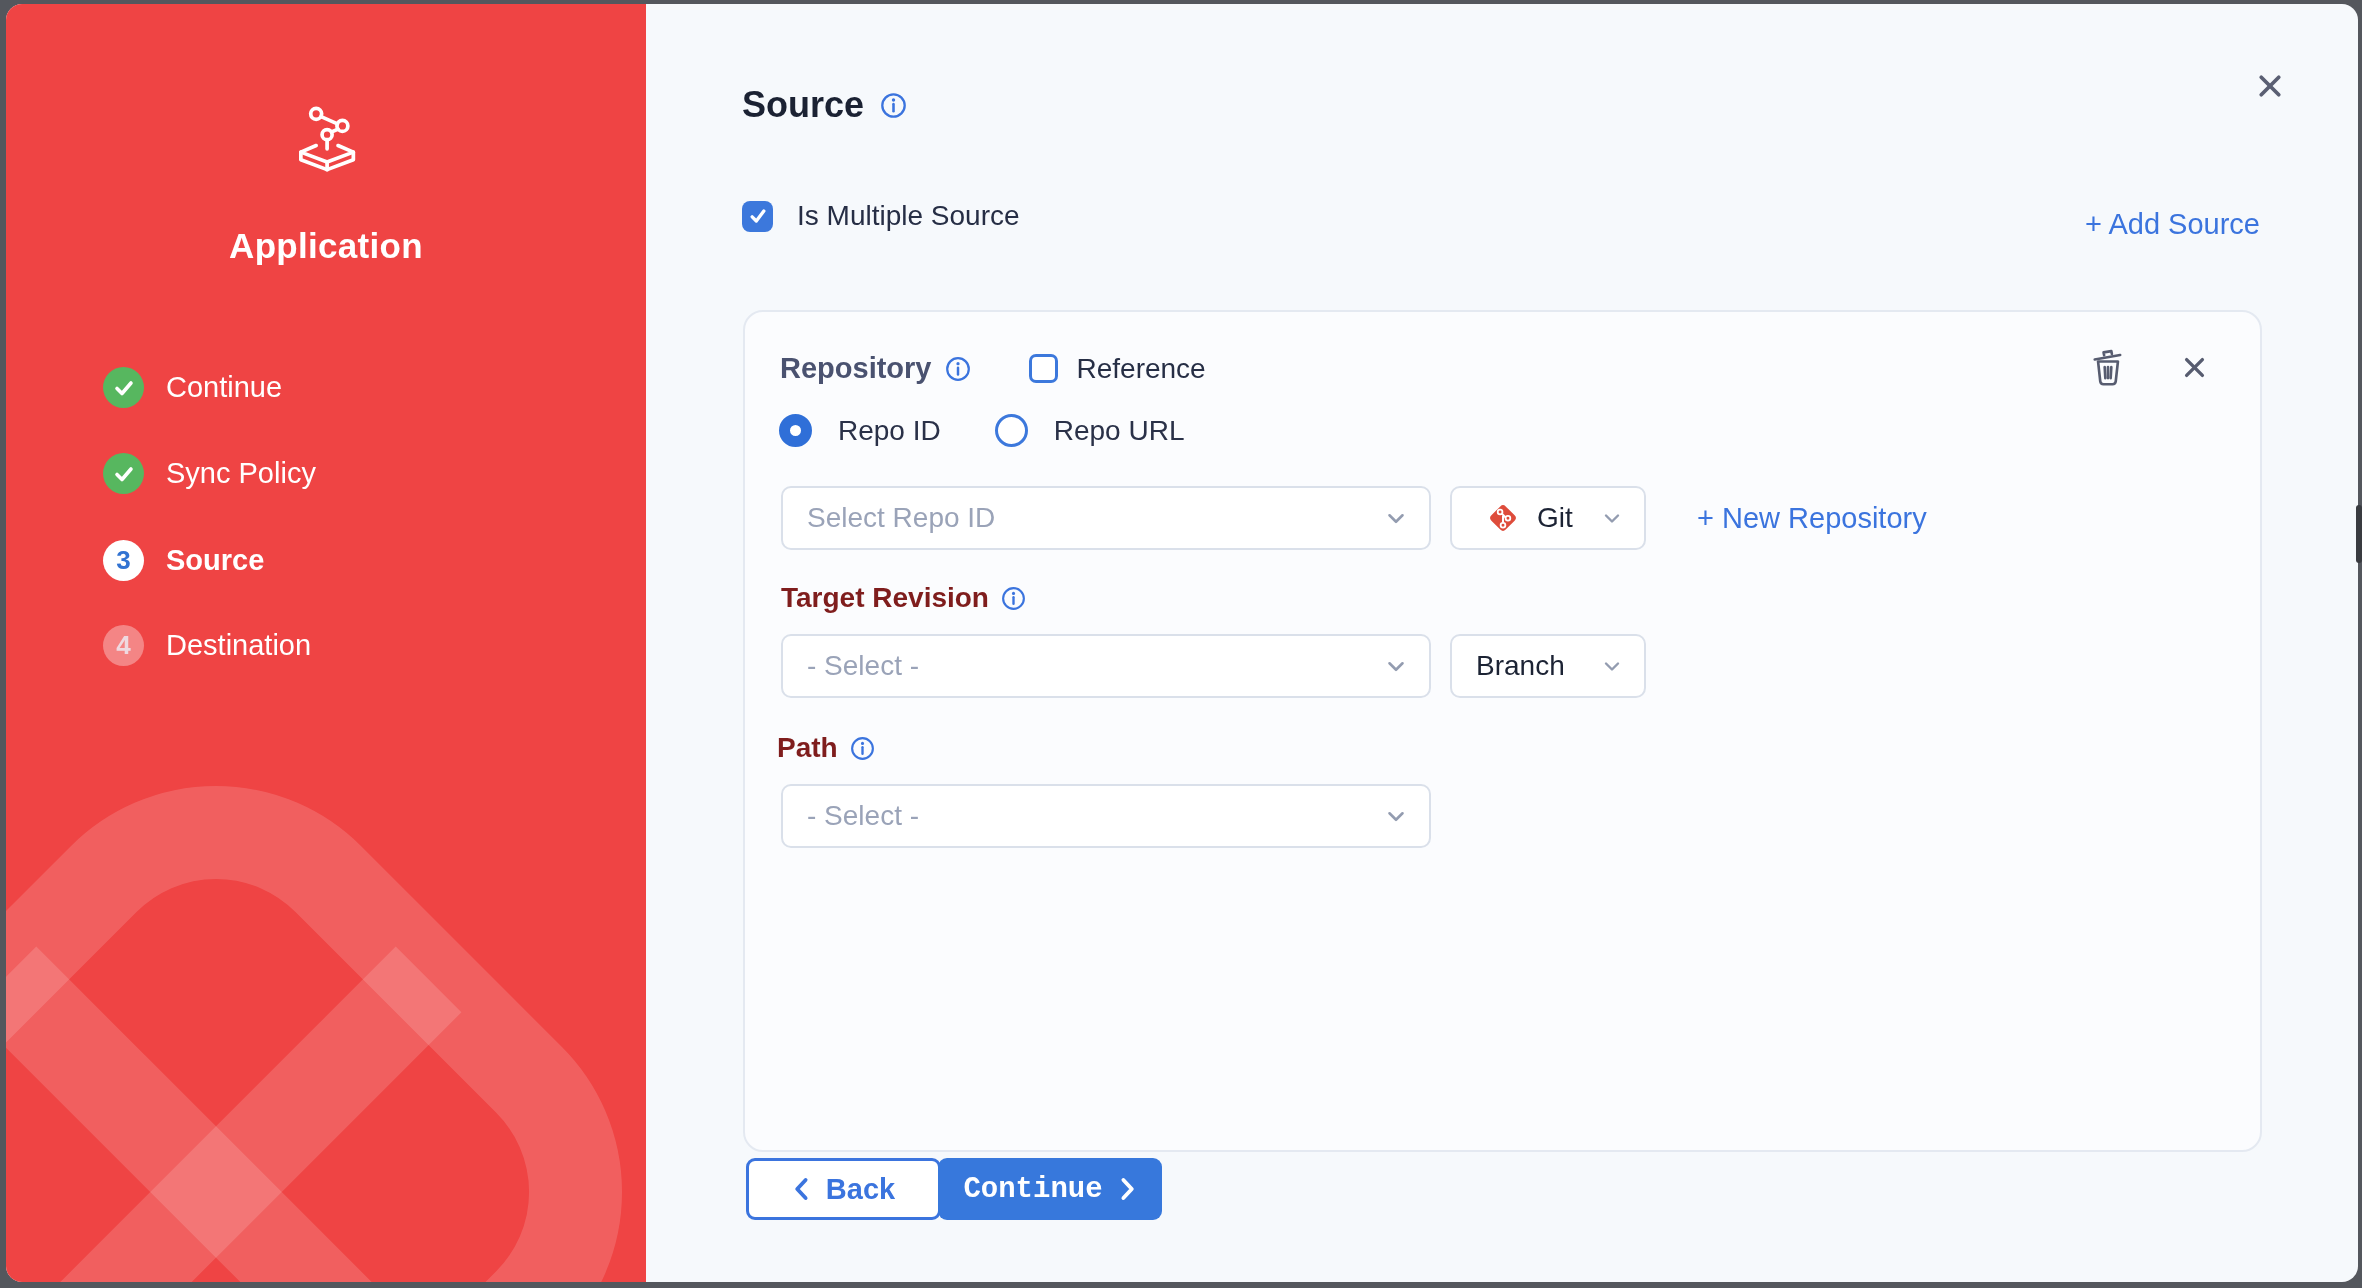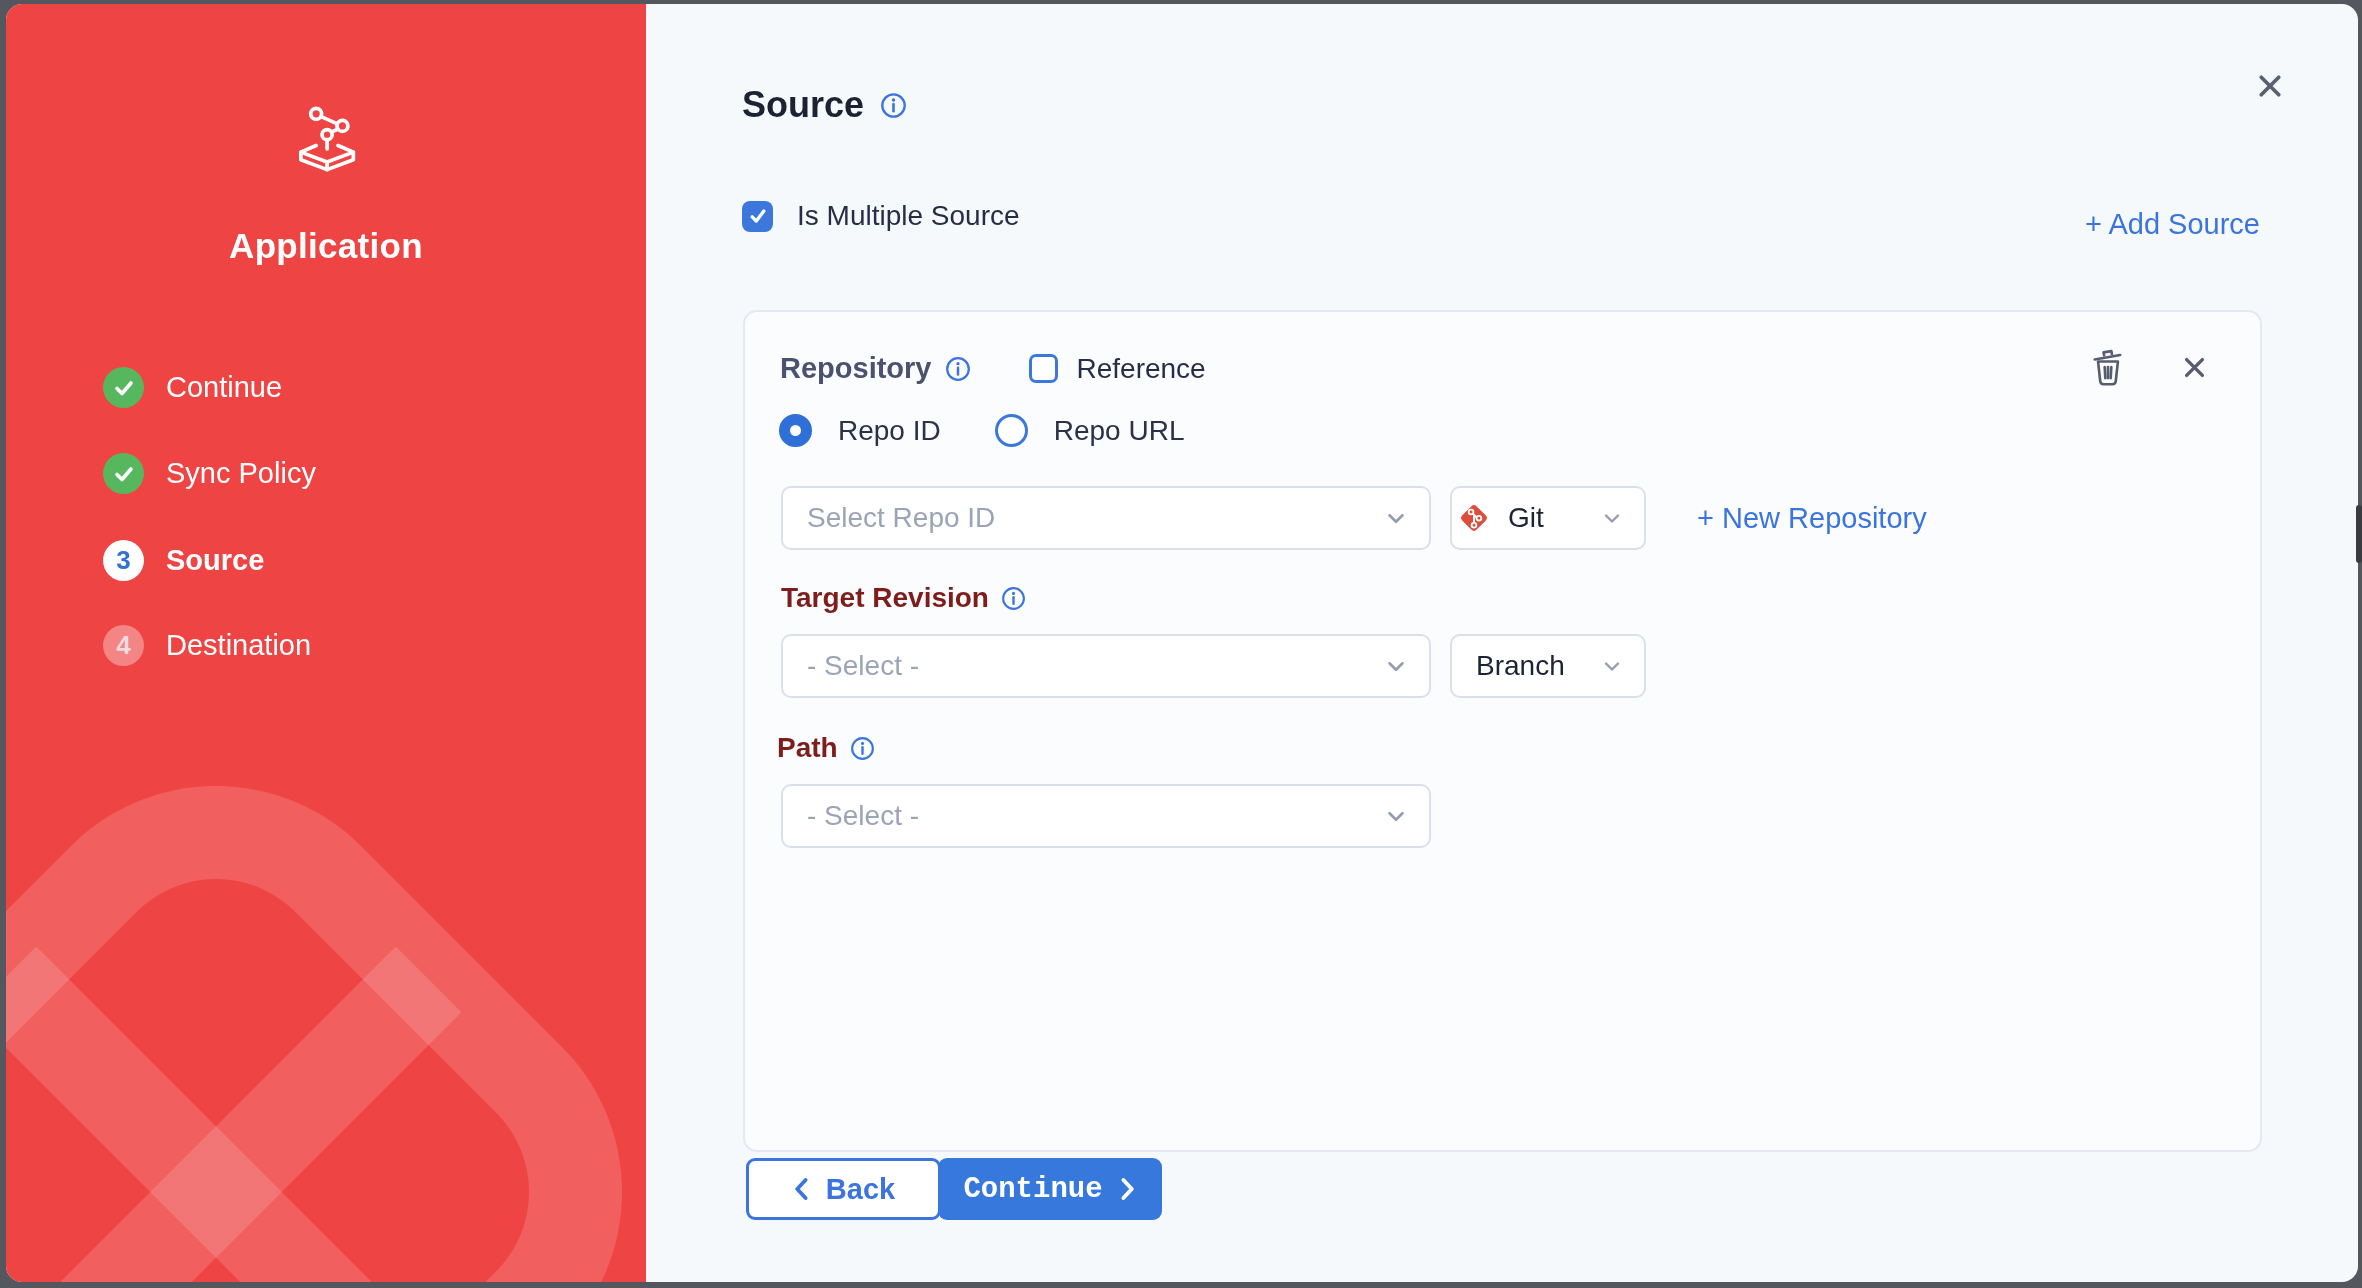--- a/index.html
+++ b/index.html
@@ -26,21 +26,21 @@
               font-size:36px;font-weight:600;color:#1B2233;}
   .close-btn{position:absolute;right:64px;top:58px;width:48px;height:48px;display:flex;align-items:center;
              justify-content:center;cursor:pointer;}
   .multi-row{position:absolute;left:96px;top:196px;display:flex;align-items:center;gap:24px;}
   .checkbox-on{width:31px;height:31px;border-radius:8px;background:#3C78DC;display:flex;align-items:center;justify-content:center;}
   .checkbox-off{width:29px;height:29px;border-radius:7px;background:#fff;border:3px solid #3C78DC;box-sizing:border-box;}
   .check-label{font-size:28px;color:#262E45;}
   .add-source{position:absolute;right:98px;top:204px;font-size:29px;color:#3B74DE;cursor:pointer;}
   
   .card{position:absolute;left:97px;top:306px;width:1519px;height:842px;background:#FBFCFE;
-        border:2px solid #E4E9F1;border-radius:14px;box-sizing:border-box;}
+        border:2px solid #E4E9F1;border-radius:20px;box-sizing:border-box;}
   .card-head{position:absolute;left:35px;top:40px;display:flex;align-items:center;gap:14px;}
   .repo-label{font-size:29px;font-weight:700;color:#4A5270;}
   .ref-wrap{display:flex;align-items:center;gap:18px;margin-left:44px;}
   .radio-row{position:absolute;left:34px;top:102px;display:flex;align-items:center;gap:26px;}
   .radio-on{width:33px;height:33px;border-radius:50%;background:#fff;border:11px solid #2F6FD8;box-sizing:border-box;}
   .radio-off{width:33px;height:33px;border-radius:50%;background:#fff;border:3px solid #3C78DC;box-sizing:border-box;}
   .radio-label{font-size:28px;color:#2A3148;margin-right:28px;}
   .field-label{display:flex;align-items:center;gap:12px;font-size:28px;font-weight:600;color:#7f1d1d;}
   .select{position:absolute;height:64px;background:#fff;border:2px solid #DAE0EA;border-radius:10px;
           box-sizing:border-box;display:flex;align-items:center;justify-content:space-between;
@@ -189,21 +189,21 @@
           <span class="radio-label">Repo URL</span>
         </div>
 
         <div class="select" style="left:36px;top:174px;width:650px;">
           <span class="placeholder">Select Repo ID</span>
           <svg width="26" height="26" viewBox="0 0 24 24" fill="none" stroke="#939CB0" stroke-width="2.4" stroke-linecap="round" stroke-linejoin="round">
             <polyline points="6,9.5 12,15.5 18,9.5"></polyline>
           </svg>
         </div>
 
-        <div class="select" style="left:705px;top:174px;width:196px;padding-left:4px;">
+        <div class="select" style="left:705px;top:174px;width:196px;padding-left:33px;">
           <span class="git-cell">
             <svg width="36" height="36" viewBox="0 0 32 32">
               <rect x="7" y="7" width="18" height="18" rx="3.4" fill="#DE4C3B" transform="rotate(45 16 16)"></rect>
               <line x1="12.2" y1="9.4" x2="20" y2="17.2" stroke="#FFFFFF" stroke-width="1.8"></line>
               <line x1="16" y1="14" x2="16" y2="22" stroke="#FFFFFF" stroke-width="1.8"></line>
               <circle cx="13.4" cy="10.6" r="2.1" fill="#DE4C3B" stroke="#FFFFFF" stroke-width="1.6"></circle>
               <circle cx="20.4" cy="16.2" r="2.1" fill="#DE4C3B" stroke="#FFFFFF" stroke-width="1.6"></circle>
               <circle cx="16" cy="22.4" r="2.1" fill="#DE4C3B" stroke="#FFFFFF" stroke-width="1.6"></circle>
             </svg>
             <span class="value">Git</span>

